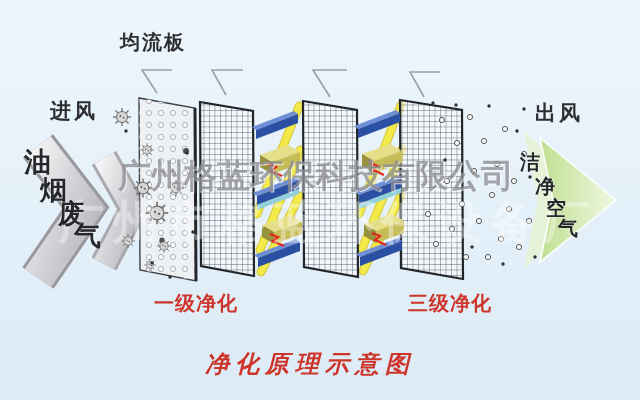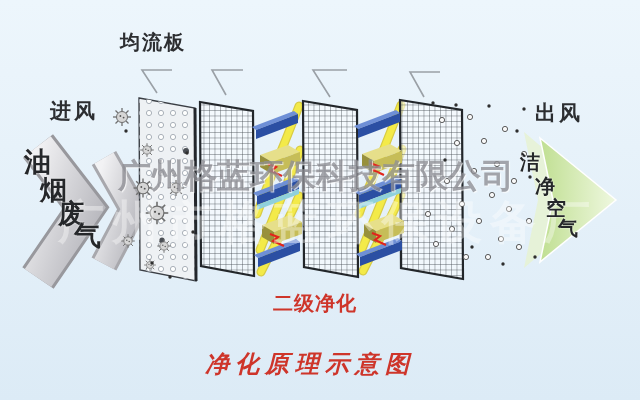--- a/index.html
+++ b/index.html
@@ -213,17 +213,18 @@
   <div class="char char-dirty" style="left:24px;top:148px;">油</div>
   <div class="char char-dirty" style="left:40px;top:176px;">烟</div>
   <div class="char char-dirty" style="left:58px;top:200px;">废</div>
   <div class="char char-dirty" style="left:74px;top:222px;">气</div>
 
   <div class="char char-clean" style="left:520px;top:152px;">洁</div>
   <div class="char char-clean" style="left:535px;top:176px;">净</div>
   <div class="char char-clean" style="left:546px;top:198px;">空</div>
   <div class="char char-clean" style="left:558px;top:218px;">气</div>
 
-  <div class="stage-label" style="left: 315px; top: 290px; color: rgb(206, 53, 42);">二级净化</div>
+  <div class="stage-label" style="left: 196px; top: 290px; color: rgb(206, 53, 42);">一级净化</div>
+  <div class="stage-label" style="left: 450px; top: 290px; color: rgb(206, 53, 42);">三级净化</div>
 
   <div class="diagram-title" style="left: 310px; top: 348px; color: rgb(206, 53, 42);">净化原理示意图</div>
 
 </div>
 
 </body></html>

